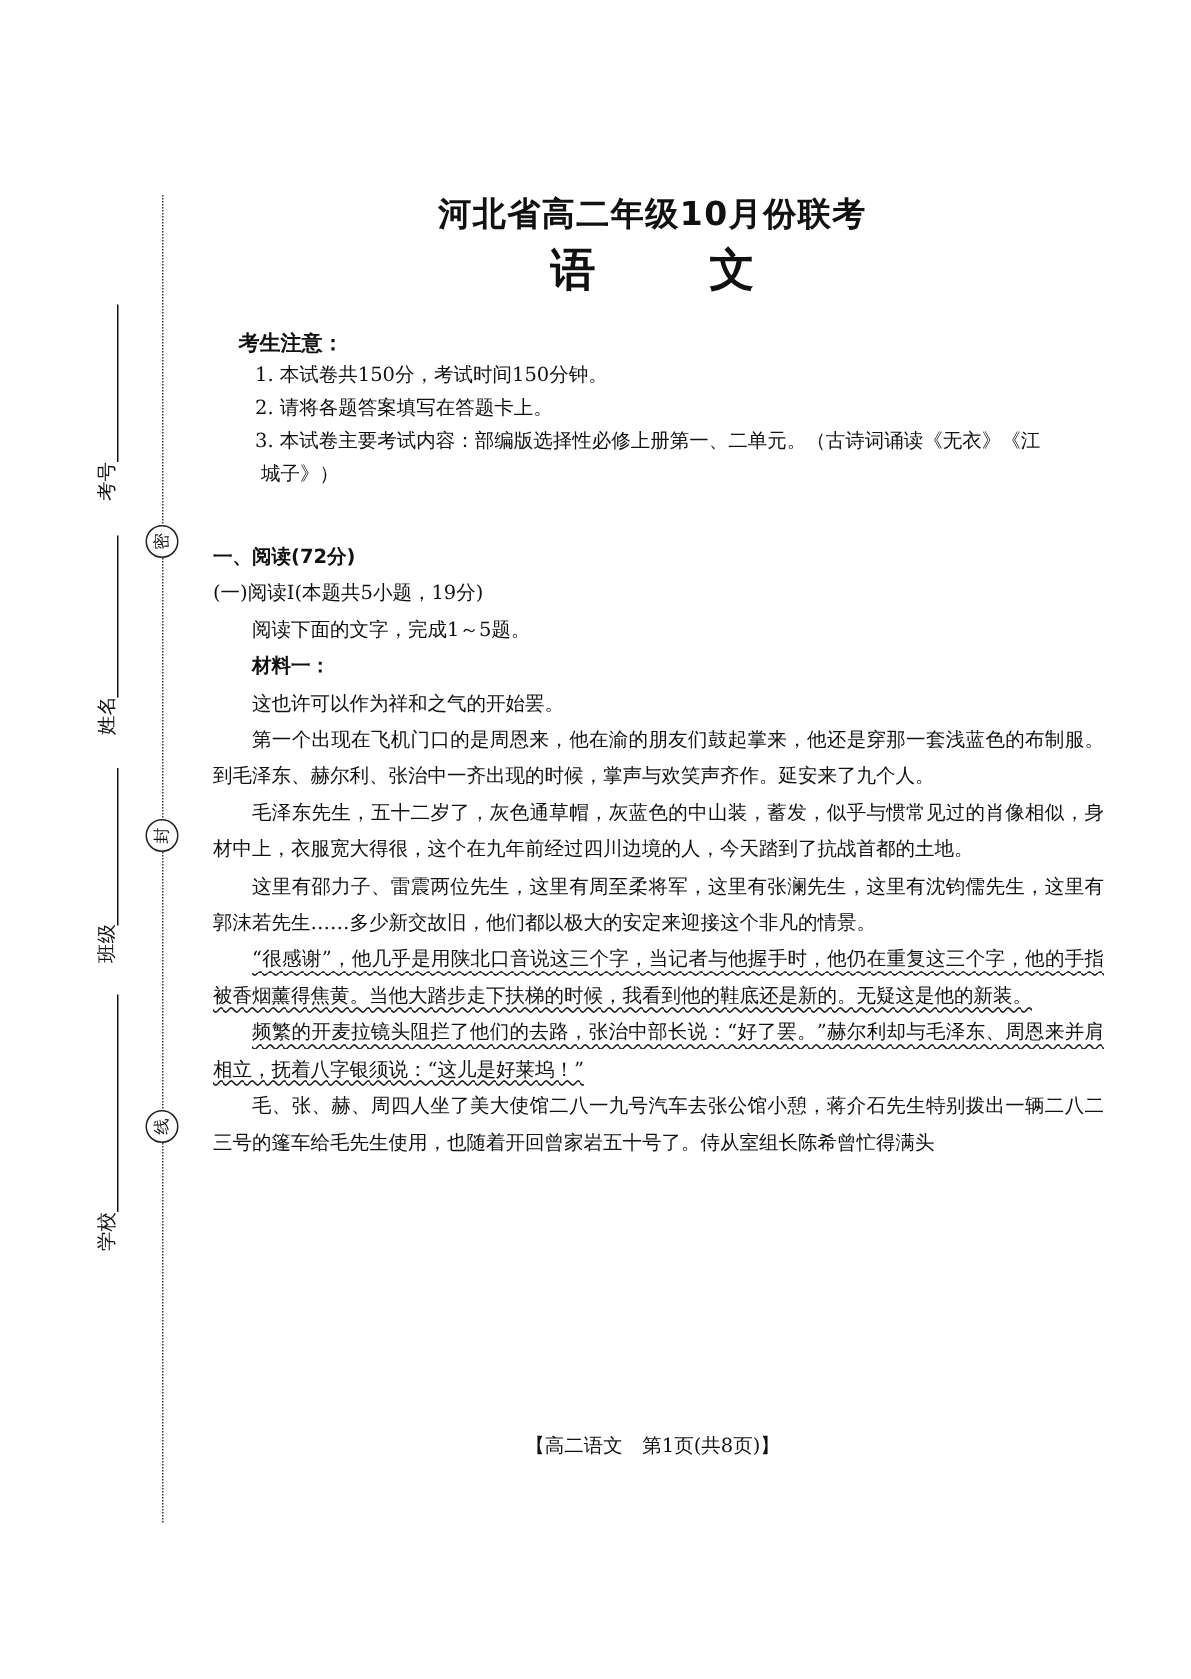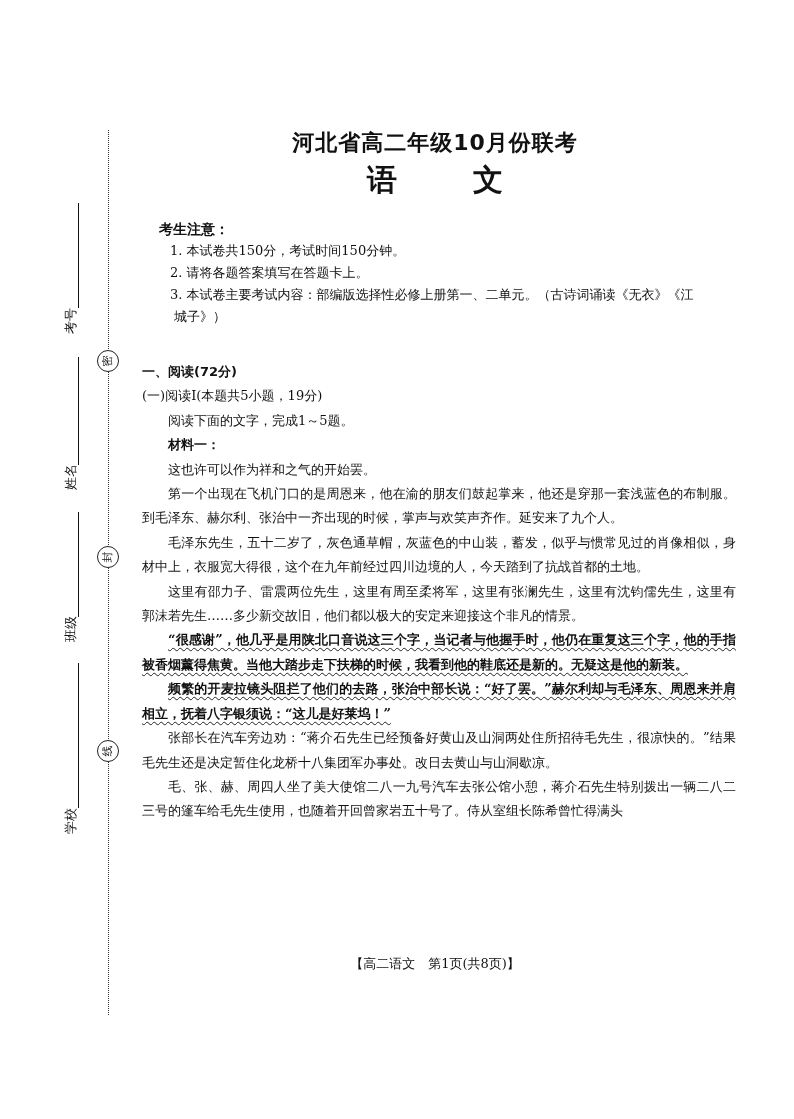--- a/index.html
+++ b/index.html
@@ -24,21 +24,21 @@
   .notice { position: absolute; top: 218px; left: 159px; width: 560px; font-size: 13px; line-height: 22px; }
   .notice-title { font-weight: bold; font-size: 14px; font-family: "DejaVu Sans", sans-serif; }
   .notice-item { padding-left: 0; margin-left: 11px; }
   .notice-cont { padding-left: 15px; }
 
   .content { position: absolute; top: 344px; left: 142px; width: 594px; font-size: 13px; line-height: 24.4px; }
   .sec-h { font-weight: bold; font-family: "DejaVu Sans", sans-serif; margin-top: 16px; }
   .p { text-indent: 2em; text-align: justify; margin: 0; }
   .p-flat { margin: 0; }
   .indent { padding-left: 2em; }
-  .wavy { text-decoration: underline wavy #222; text-decoration-thickness: 1px; text-underline-offset: 3px; font-weight: bold; }
+  .wavy { text-decoration: underline wavy #222; text-decoration-thickness: 1px; text-underline-offset: 3px; }
 
   .footer { position: absolute; top: 955px; left: 0; width: 870px; text-align: center; font-size: 13px; }
 </style>
 </head>
 <body>
 
 <div class="binding">
   <div class="dash-line"></div>
 
   <div class="field-line" style="top:203px;height:105px;"></div>
@@ -76,18 +76,17 @@
   <div class="p-flat">(一)阅读Ⅰ(本题共5小题，19分)</div>
   <div class="p-flat indent">阅读下面的文字，完成1～5题。</div>
   <div class="p-flat indent sec-h">材料一：</div>
   <div id="paras">
       <p class="p"><span>这也许可以作为祥和之气的开始罢。</span></p>
       <p class="p"><span>第一个出现在飞机门口的是周恩来，他在渝的朋友们鼓起掌来，他还是穿那一套浅蓝色的布制服。到毛泽东、赫尔利、张治中一齐出现的时候，掌声与欢笑声齐作。延安来了九个人。</span></p>
       <p class="p"><span>毛泽东先生，五十二岁了，灰色通草帽，灰蓝色的中山装，蓄发，似乎与惯常见过的肖像相似，身材中上，衣服宽大得很，这个在九年前经过四川边境的人，今天踏到了抗战首都的土地。</span></p>
       <p class="p"><span>这里有邵力子、雷震两位先生，这里有周至柔将军，这里有张澜先生，这里有沈钧儒先生，这里有郭沫若先生……多少新交故旧，他们都以极大的安定来迎接这个非凡的情景。</span></p>
       <p class="p"><span class="wavy">“很感谢”，他几乎是用陕北口音说这三个字，当记者与他握手时，他仍在重复这三个字，他的手指被香烟薰得焦黄。当他大踏步走下扶梯的时候，我看到他的鞋底还是新的。无疑这是他的新装。</span></p>
       <p class="p"><span class="wavy">频繁的开麦拉镜头阻拦了他们的去路，张治中部长说：“好了罢。”赫尔利却与毛泽东、周恩来并肩相立，抚着八字银须说：“这儿是好莱坞！”</span></p>
-      <p class="p"><span>张部长在汽车旁边劝：“蒋介石先生已经预备好黄山及山洞两处住所招待毛先生，很凉快的。”结果毛先生还是决定暂住化龙桥十八集团军办事处。改日去黄山与山洞歇凉。</span></p>
       <p class="p"><span>毛、张、赫、周四人坐了美大使馆二八一九号汽车去张公馆小憩，蒋介石先生特别拨出一辆二八二三号的篷车给毛先生使用，也随着开回曾家岩五十号了。侍从室组长陈希曾忙得满头</span></p>
     </div>
 </div>
 
 <div class="footer">【高二语文　第1页(共8页)】</div>
 
 </body></html>

